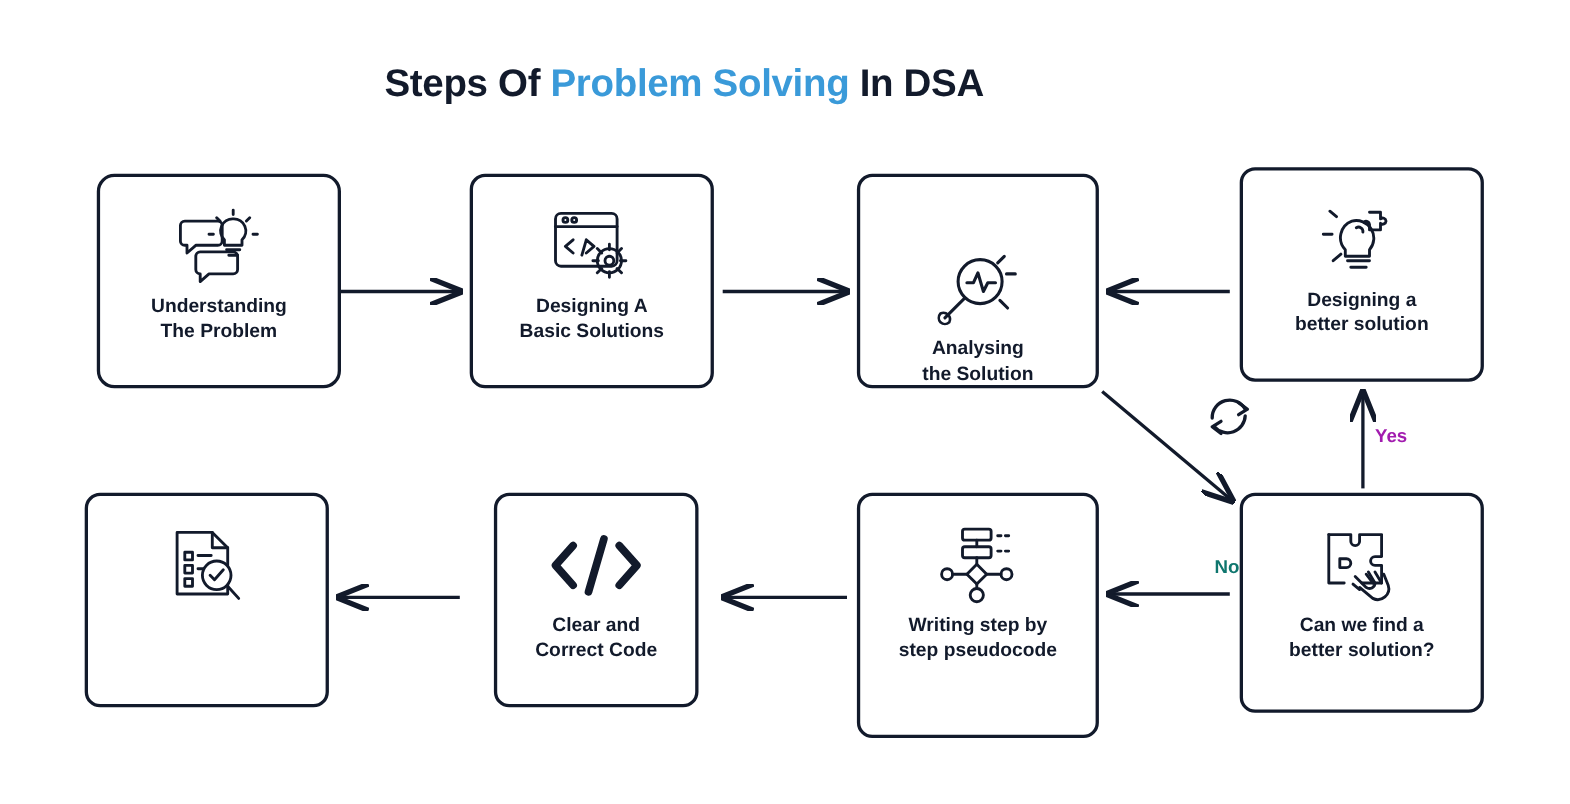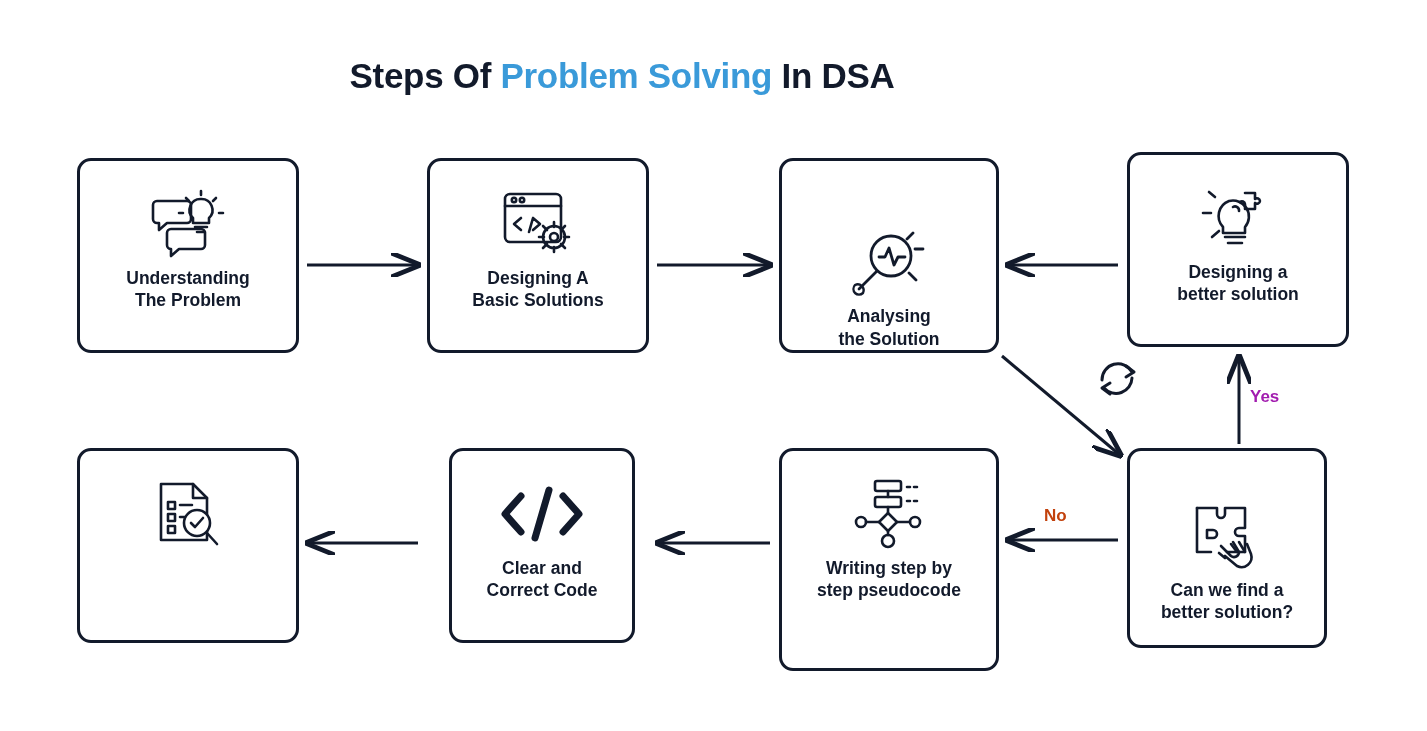--- a/index.html
+++ b/index.html
@@ -53,43 +53,43 @@
     font-size: 17.5px;
     font-weight: bold;
     line-height: 1.28;
     text-align: center;
     white-space: pre-line;
     padding: 0 8px;
     color: #121a2b;
   }
 
   
-  #n-understanding { left: 77px;   top: 158px; width: 222px; height: 195px; }
+  #n-understanding { left: 88px;   top: 158px; width: 222px; height: 195px; border-radius: 16px; }
   #n-designing     { left: 427px;  top: 158px; width: 222px; height: 195px; }
   #n-analysing     { left: 779px;  top: 158px; width: 220px; height: 195px; justify-content: flex-end; }
   #n-better        { left: 1127px; top: 152px; width: 222px; height: 195px; }
   #n-verifying     { left: 77px;   top: 448px; width: 222px; height: 195px; }
   #n-clearcode     { left: 449px;  top: 448px; width: 186px; height: 195px; }
   #n-pseudocode    { left: 779px;  top: 448px; width: 220px; height: 223px; }
-  #n-canwefind     { left: 1127px; top: 448px; width: 200px; height: 200px; justify-content: center; }
+  #n-canwefind     { left: 1127px; top: 448px; width: 222px; height: 200px; }
 
   .arrow-layer {
     position: absolute;
     left: 0; top: 0;
     width: 1427px; height: 731px;
     pointer-events: none;
   }
 
   .edge-label {
     position: absolute;
     font-size: 17px;
     font-weight: bold;
   }
   #lbl-yes { left: 1250px; top: 387px; color: #a21caf; }
-  #lbl-no  { left: 1044px; top: 506px; color: #c2410c; }
+  #lbl-no  { left: 1104px; top: 506px; color: #0f766e; }
 </style>
 </head>
 <body>
 
 <div class="title">
   <span>Steps Of </span><span class="accent">Problem Solving</span><span> In DSA</span>
 </div>
 
 <svg class="arrow-layer" viewBox="0 0 1427 731">
   <defs>

